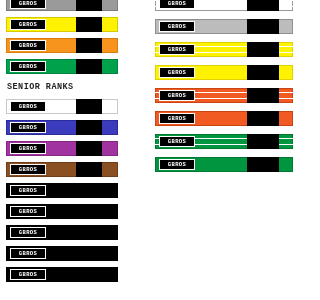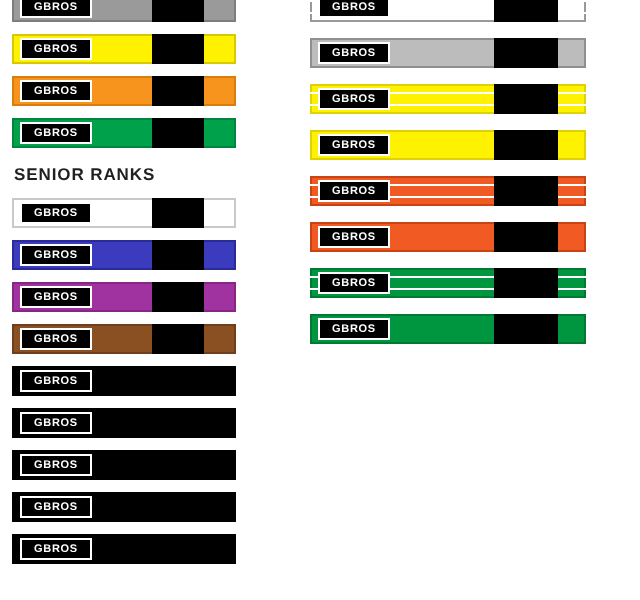--- a/index.html
+++ b/index.html
@@ -12,20 +12,21 @@
     height: 300px;
     position: relative;
     font-family: "Liberation Sans", sans-serif;
     overflow: hidden;
   }
 
   .chart {
     position: relative;
     width: 300px;
     height: 225px;
+    font-family: Liberation Mono, monospace;
   }
 
   .column {
     position: absolute;
     top: 0;
   }
   .column-left  { left: 6px;   width: 112px; }
   .column-right { left: 155px; width: 138px; }
 
   .section-title {

